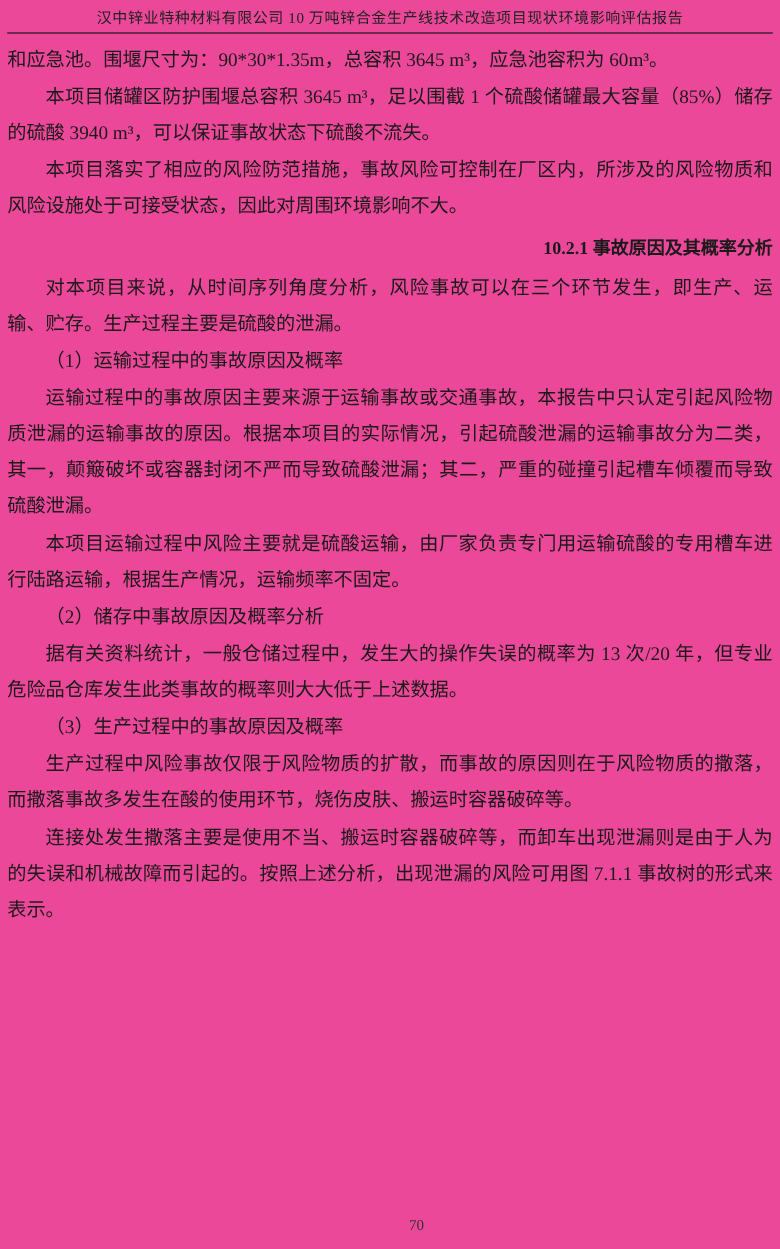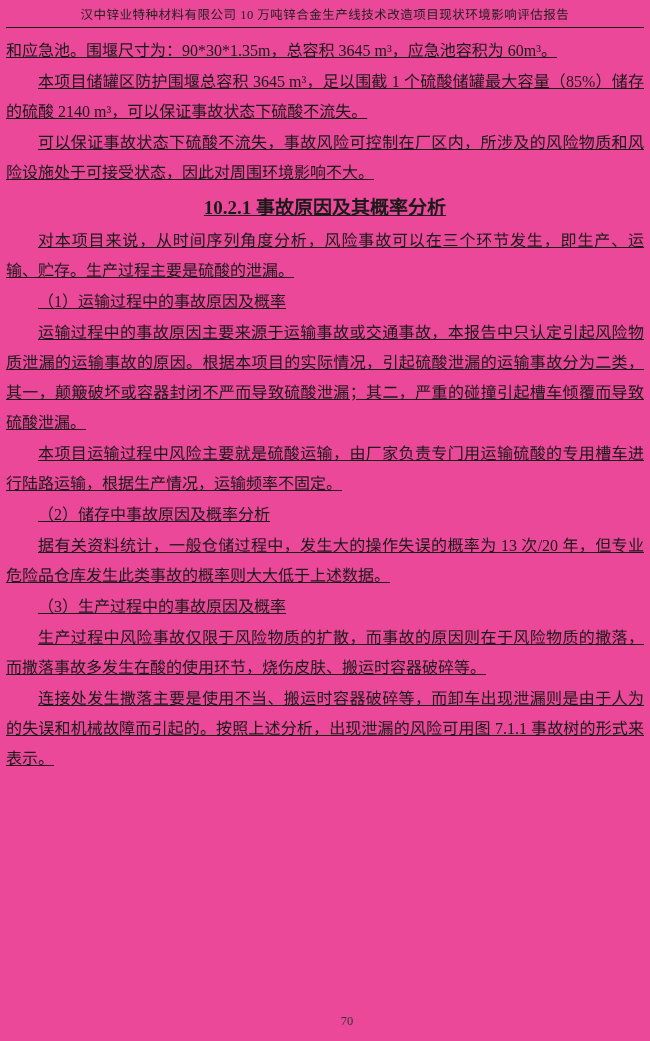--- a/index.html
+++ b/index.html
@@ -26,34 +26,33 @@
     border: none;
     border-top: 1.8px solid #1a1a1a;
     margin-top: 3px;
   }
   .doc-body {
     margin-top: 8px;
     font-size: 16px;
     line-height: 30px;
     text-align: justify;
     text-justify: inter-ideograph;
-    text-decoration: underline;
   }
   .para {
     text-indent: 2em;
     margin: 1px 0;
   }
   .para.no-indent { text-indent: 0; }
   .section-heading {
-    font-size: 19px;
+    font-size: 15px;
     font-weight: bold;
     line-height: 30px;
     margin: 5px 0 3px 0;
     text-indent: 0;
-    text-align: center;
+    text-align: right;
   }
   .doc-footer {
     position: absolute;
     left: 0;
     right: 0;
     bottom: 12px;
     text-align: center;
     font-size: 12.5px;
     color: #333;
     padding-left: 44px;
@@ -65,22 +64,22 @@
 <div class="page">
 
   <div class="doc-header">
     <div>汉中锌业特种材料有限公司 10 万吨锌合金生产线技术改造项目现状环境影响评估报告</div>
   </div>
 
   <hr class="header-rule">
 
   <div class="doc-body">
     <p class="para no-indent">和应急池。围堰尺寸为：90*30*1.35m，总容积 3645 m³，应急池容积为 60m³。</p>
-    <p class="para">本项目储罐区防护围堰总容积 3645 m³，足以围截 1 个硫酸储罐最大容量（85%）储存的硫酸 2140 m³，可以保证事故状态下硫酸不流失。</p>
-    <p class="para">可以保证事故状态下硫酸不流失，事故风险可控制在厂区内，所涉及的风险物质和风险设施处于可接受状态，因此对周围环境影响不大。</p>
+    <p class="para">本项目储罐区防护围堰总容积 3645 m³，足以围截 1 个硫酸储罐最大容量（85%）储存的硫酸 3940 m³，可以保证事故状态下硫酸不流失。</p>
+    <p class="para">本项目落实了相应的风险防范措施，事故风险可控制在厂区内，所涉及的风险物质和风险设施处于可接受状态，因此对周围环境影响不大。</p>
 
     <h3 class="section-heading">10.2.1 事故原因及其概率分析</h3>
 
     <p class="para">对本项目来说，从时间序列角度分析，风险事故可以在三个环节发生，即生产、运输、贮存。生产过程主要是硫酸的泄漏。</p>
     <p class="para">（1）运输过程中的事故原因及概率</p>
     <p class="para">运输过程中的事故原因主要来源于运输事故或交通事故，本报告中只认定引起风险物质泄漏的运输事故的原因。根据本项目的实际情况，引起硫酸泄漏的运输事故分为二类，其一，颠簸破坏或容器封闭不严而导致硫酸泄漏；其二，严重的碰撞引起槽车倾覆而导致硫酸泄漏。</p>
     <p class="para">本项目运输过程中风险主要就是硫酸运输，由厂家负责专门用运输硫酸的专用槽车进行陆路运输，根据生产情况，运输频率不固定。</p>
     <p class="para">（2）储存中事故原因及概率分析</p>
     <p class="para">据有关资料统计，一般仓储过程中，发生大的操作失误的概率为 13 次/20 年，但专业危险品仓库发生此类事故的概率则大大低于上述数据。</p>
     <p class="para">（3）生产过程中的事故原因及概率</p>

